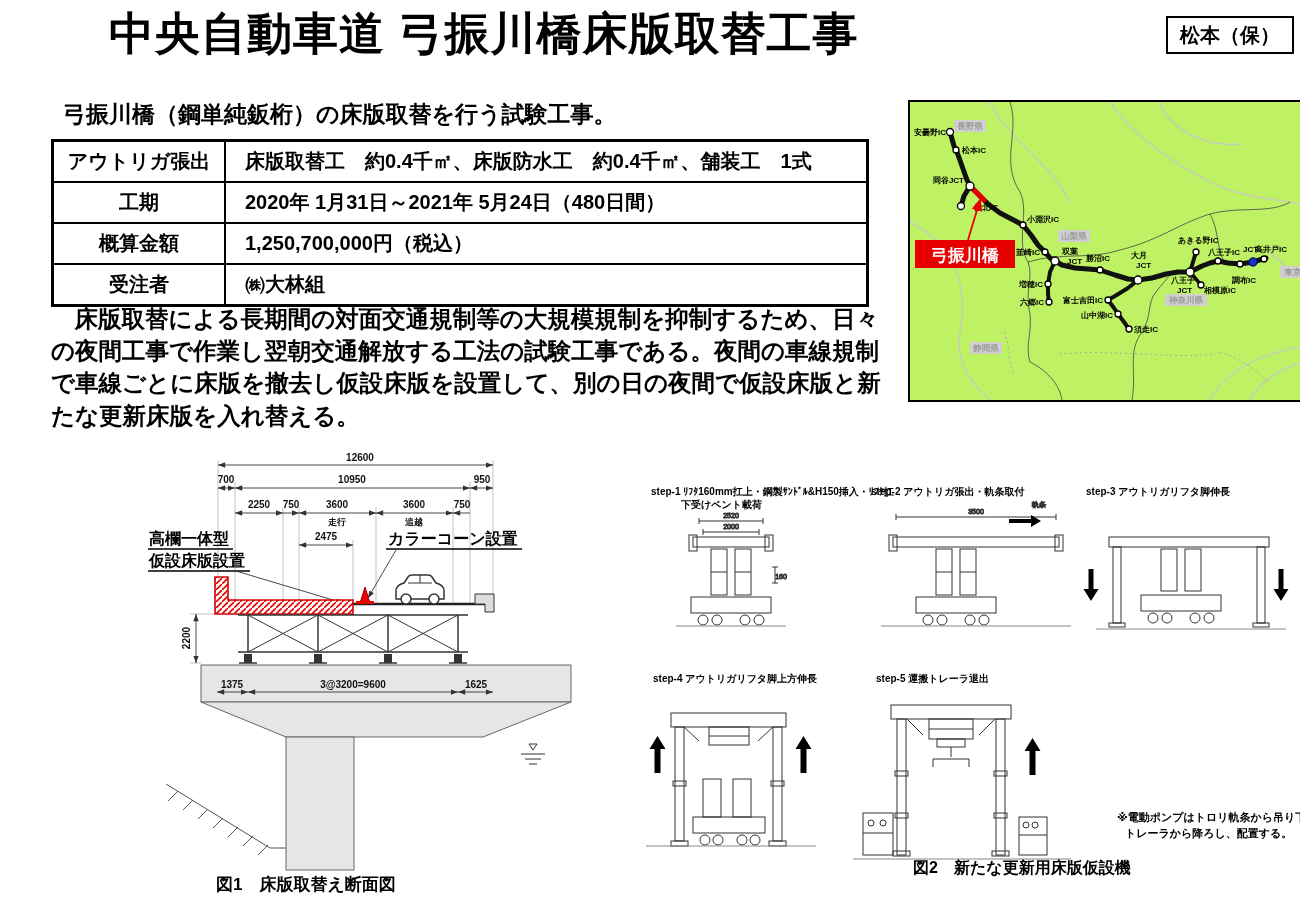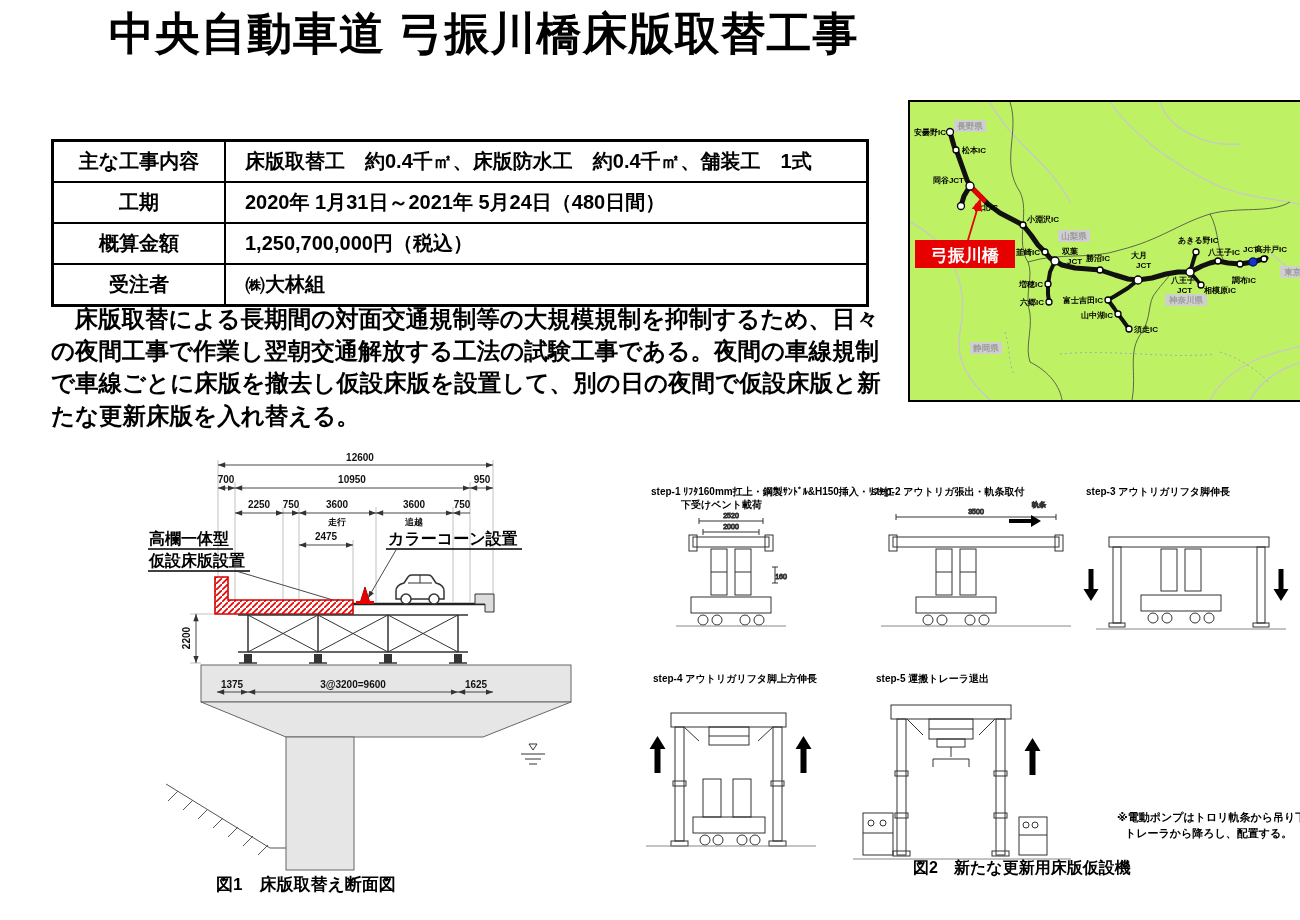--- a/index.html
+++ b/index.html
@@ -35,25 +35,27 @@
   text.step{font-size:10px;fill:#000;font-weight:700;}
   text.note{font-size:11px;fill:#000;font-weight:600;}
   .gray{fill:#e6e6e6;stroke:#666;stroke-width:1;}
 </style>
 </head>
 <body>
 
 <div class="page">
 
   <div class="abs title">中央自動車道 弓振川橋床版取替工事</div>
+  <div class="abs stamp">松本（保）</div>
+  <div class="abs intro">弓振川橋（鋼単純鈑桁）の床版取替を行う試験工事。</div>
 
   <table class="spec">
     <tbody>
         <tr>
-      <th>主な工事内容</th>
+      <th>アウトリガ張出</th>
       <td>床版取替工　約0.4千㎡、床版防水工　約0.4千㎡、舗装工　1式</td>
     </tr>
     <tr>
       <th>工期</th>
       <td>2020年 1月31日～2021年 5月24日（480日間）</td>
     </tr>
     <tr>
       <th>概算金額</th>
       <td>1,250,700,000円（税込）</td>
     </tr>

